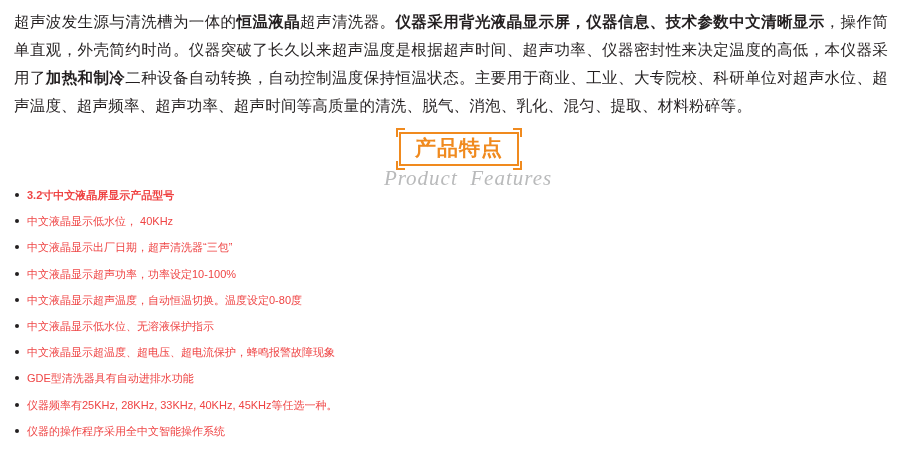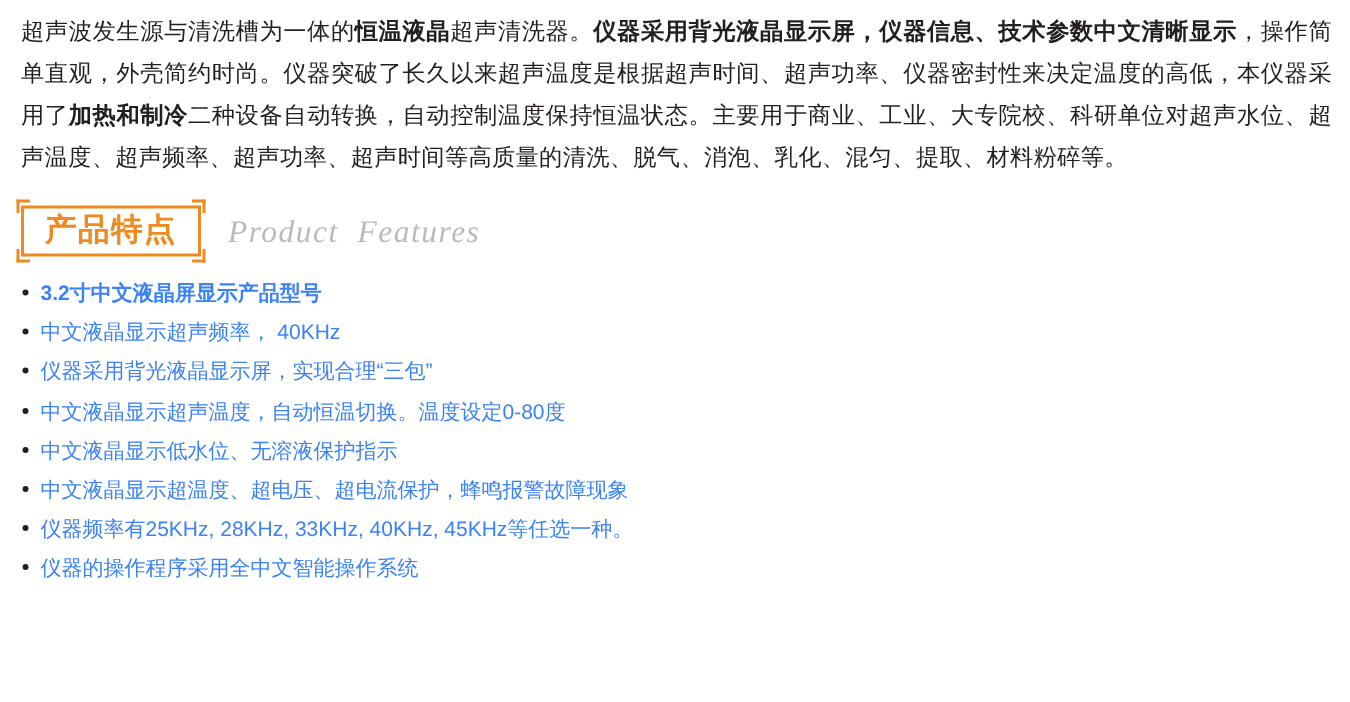--- a/index.html
+++ b/index.html
@@ -31,23 +31,24 @@
     margin: 0 0 6px 0;
     color: #231f20;
   }
   .intro b {
     font-weight: bold;
   }
   
   .features-head {
     position: relative;
     height: 44px;
-    margin: 12px 0 6px 0;
+    margin: 12px 0 6px 16px;
     display: flex;
     align-items: center;
+    flex-direction: column;
   }
   .badge {
     position: relative;
     display: inline-flex;
     align-items: center;
     justify-content: center;
     border: 2px solid #f08a1e;
     padding: 3px 14px 5px 14px;
     box-sizing: border-box;
     height: 34px;
@@ -84,23 +85,23 @@
   }
   
   .feature-list {
     list-style: none;
     margin: 0;
     padding: 0;
   }
   .feature-list li {
     position: relative;
     padding-left: 13px;
-    font-size: 14px;
+    font-size: 11px;
     line-height: 26.2px;
-    color: #3b82f6;
+    color: #ef4444;
     white-space: nowrap;
   }
   .feature-list li::before {
     content: "";
     position: absolute;
     left: 1px;
     top: 11px;
     width: 4px;
     height: 4px;
     border-radius: 50%;
@@ -123,22 +124,24 @@
       <span class="tick bl"></span>
       <span class="tick tr"></span>
       <span class="tick br"></span>
       <span class="badge-text">产品特点</span>
     </span>
     <span class="features-en">Product  Features</span>
   </div>
 
   <ul class="feature-list" id="feature-list">
       <li class="strong">3.2寸中文液晶屏显示产品型号</li>
-      <li>中文液晶显示超声频率，  40KHz</li>
-      <li>仪器采用背光液晶显示屏，实现合理“三包”</li>
+      <li>中文液晶显示低水位，  40KHz</li>
+      <li>中文液晶显示出厂日期，超声清洗器“三包”</li>
+      <li>中文液晶显示超声功率，功率设定10-100%</li>
       <li>中文液晶显示超声温度，自动恒温切换。温度设定0-80度</li>
       <li>中文液晶显示低水位、无溶液保护指示</li>
       <li>中文液晶显示超温度、超电压、超电流保护，蜂鸣报警故障现象</li>
+      <li>GDE型清洗器具有自动进排水功能</li>
       <li>仪器频率有25KHz, 28KHz, 33KHz, 40KHz, 45KHz等任选一种。</li>
       <li>仪器的操作程序采用全中文智能操作系统</li>
     </ul>
 
 </div>
 
 </body></html>

